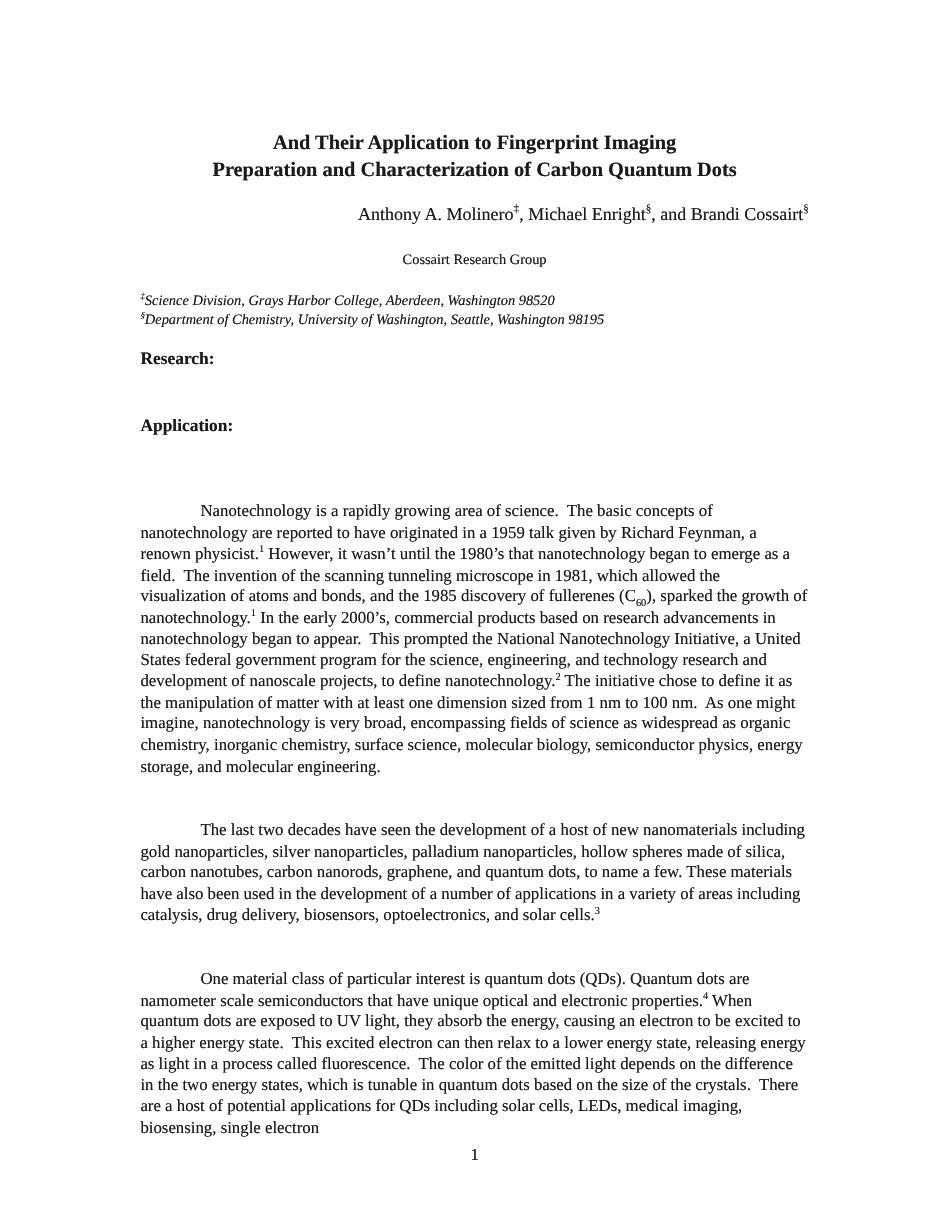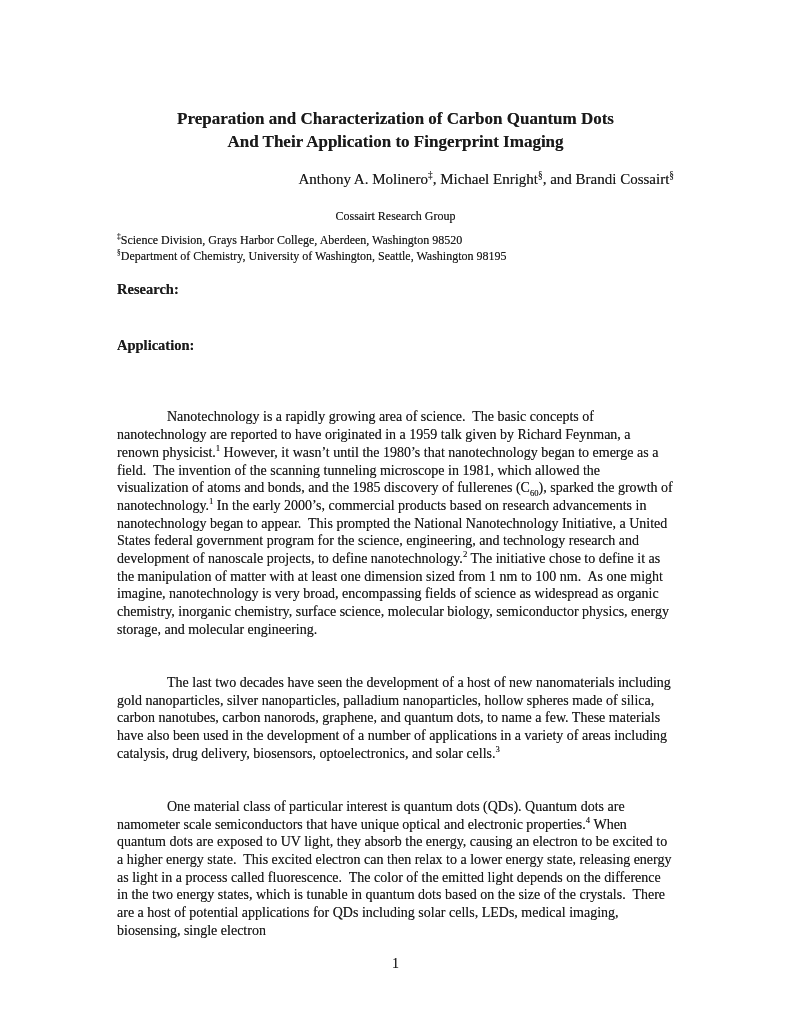--- a/index.html
+++ b/index.html
@@ -37,23 +37,24 @@
     text-align: right;
     line-height: 18px;
   }
   .group {
     margin-top: 19px;
     font-size: 12px;
     text-align: center;
     line-height: 18px;
   }
   .affiliations {
-    margin-top: 8px;
+    margin-top: 18px;
     font-size: 12px;
     line-height: 15.5px;
+    font-style: italic;
   }
   .section-heading {
     margin-top: 16px;
     font-size: 14.5px;
     font-weight: bold;
     line-height: 18px;
   }
   .section-heading.intro {
     margin-top: 38px;
   }
@@ -92,22 +93,22 @@
     font-size: 14px;
   }
 </style>
 </head>
 <body>
 
 <div class="page">
   <div class="content">
 
     <h1 class="doc-title">
+      <div>And Their Application to Fingerprint Imaging</div>
       <div>Preparation and Characterization of Carbon Quantum Dots</div>
-      <div>And Their Application to Fingerprint Imaging</div>
     </h1>
 
     <div class="authors">Anthony A. Molinero<sup>‡</sup>, Michael Enright<sup>§</sup>, and Brandi Cossairt<sup>§</sup></div>
 
     <div class="group">Cossairt Research Group</div>
 
     <div class="affiliations">
       <div><sup>‡</sup>Science Division, Grays Harbor College, Aberdeen, Washington 98520</div>
       <div><sup>§</sup>Department of Chemistry, University of Washington, Seattle, Washington 98195</div>
     </div>

